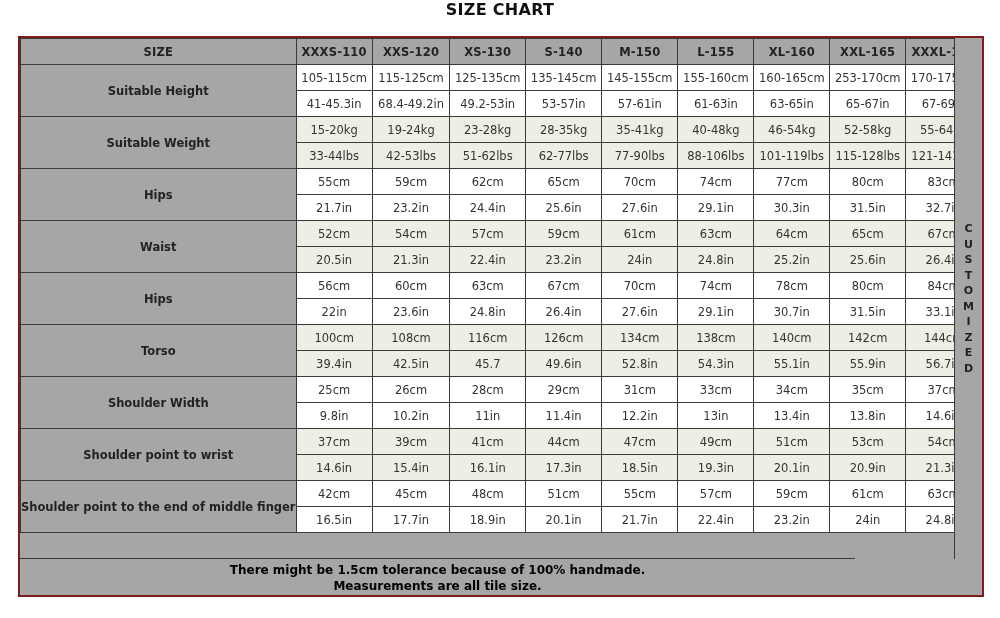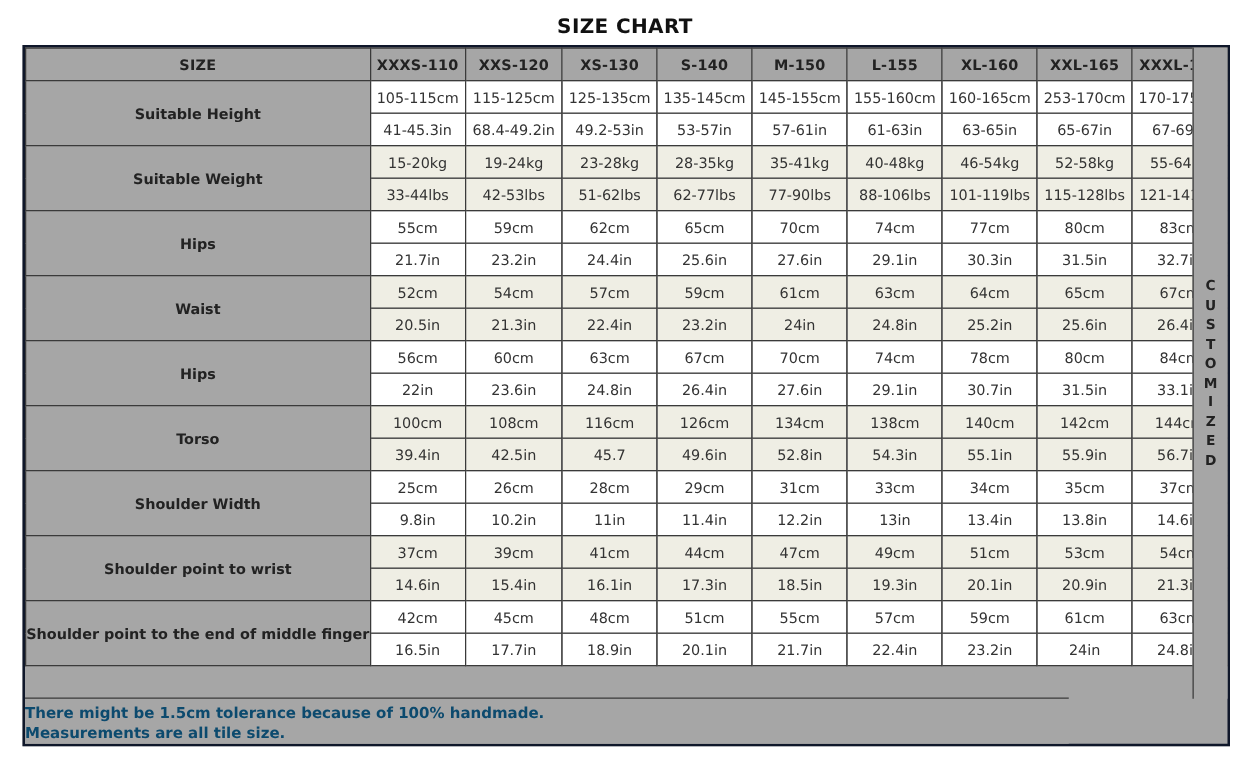--- a/index.html
+++ b/index.html
@@ -1,28 +1,28 @@
 <!DOCTYPE html>
 <html><head>
 <meta charset="utf-8">
 <style>
   html, body { margin:0; padding:0; background:#ffffff; }
   body { width:1000px; height:618px; position:relative; overflow:hidden; font-family:"DejaVu Sans", sans-serif; color:#2a2a2a; }
-  .title { position:absolute; left:0; width:1000px; top:11px; text-align:center; font-family:"DejaVu Sans", sans-serif; font-weight:bold; font-size:16px; color:#111; letter-spacing:0.3px; }
-  .chart { position:absolute; left:18px; top:36px; width:966px; height:561px; border:2px solid #0f172a; background:#a6a6a6; box-sizing:border-box; }
+  .title { position:absolute; left:0; width:1000px; top:0; text-align:center; font-family:"DejaVu Sans", sans-serif; font-weight:bold; font-size:16px; color:#111; letter-spacing:0.3px; }
+  .chart { position:absolute; left:18px; top:36px; width:966px; height:561px; border:2px solid #7f1d1d; background:#a6a6a6; box-sizing:border-box; }
   table.grid { position:absolute; left:0; top:0; border-collapse:collapse; table-layout:fixed; }
   table.grid td, table.grid th { border:1.5px solid #3a3a3a; padding:0; text-align:center; vertical-align:middle; font-size:11.5px; height:26px; box-sizing:border-box; white-space:nowrap; overflow:hidden; }
   th.hdr { background:#a6a6a6; font-weight:bold; font-size:11.5px; color:#222; height:28px; letter-spacing:0.2px; }
   td.lbl { background:#a6a6a6; font-weight:bold; font-size:12px; color:#222; line-height:16px; white-space:normal; }
   tr.white td.val { background:#ffffff; }
   tr.cream td.val { background:#efeee4; }
   td.val { color:#333; }
   .custom { position:absolute; right:0; top:0; width:28px; height:521px; background:#a6a6a6; border-left:1.5px solid #3a3a3a; box-sizing:border-box; display:flex; flex-direction:column; align-items:center; justify-content:center; }
   .custom span { font-weight:bold; font-size:11px; line-height:15.5px; color:#222; }
-  .footer { position:absolute; left:0; bottom:0; width:835px; height:37px; background:#a6a6a6; border-top:1.5px solid #3a3a3a; box-sizing:border-box; text-align:left; font-weight:bold; font-size:12px; line-height:16px; color:#0c4a6e; padding-top:3px; }
+  .footer { position:absolute; left:0; bottom:0; width:835px; height:37px; background:#a6a6a6; border-top:1.5px solid #3a3a3a; box-sizing:border-box; text-align:center; font-weight:bold; font-size:12px; line-height:16px; color:#000000; padding-top:3px; }
 </style>
 </head>
 <body>
 
 <div class="title">SIZE CHART</div>
 
 <div class="chart">
   <table class="grid">
     <colgroup>
       <col style="width:156px">

